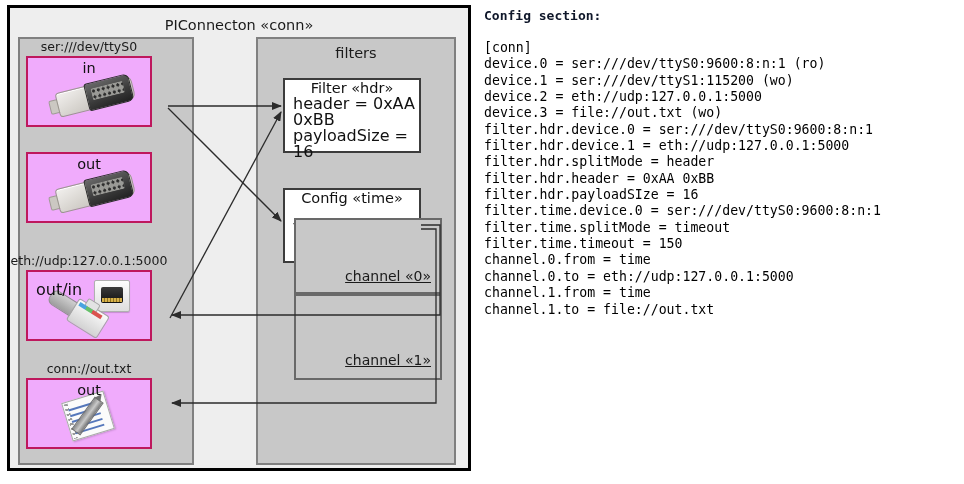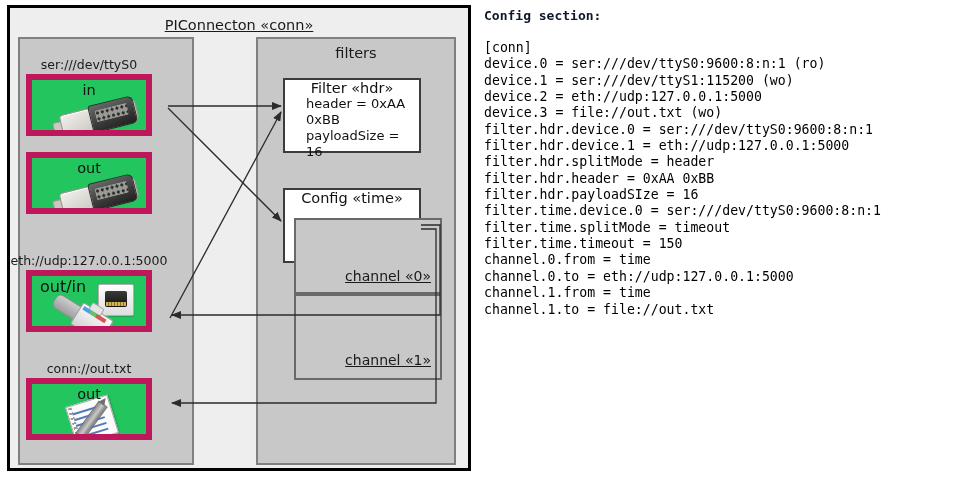--- a/index.html
+++ b/index.html
@@ -5,40 +5,40 @@
   html,body{margin:0;padding:0;background:#ffffff;}
   body{width:964px;height:484px;overflow:hidden;
        font-family:"DejaVu Sans","Liberation Sans",sans-serif;}
 
   #root{position:relative;width:964px;height:484px;background:#ffffff;}
 
   
   .outer-frame{position:absolute;left:7px;top:5px;width:464px;height:466px;
                background:#eeeeee;border:3px solid #000000;box-sizing:border-box;}
   .outer-title{position:absolute;left:0;top:9px;width:100%;text-align:center;
-               font-size:14.5px;color:#1a1a1a;text-decoration:underline;}
+               font-size:14.5px;color:#1a1a1a;}
 
   
   .panel{position:absolute;background:#c8c8c8;border:2px solid #808080;
          box-sizing:border-box;}
   .panel-devices{left:18px;top:37px;width:176px;height:428px;}
   .panel-filters{left:256px;top:37px;width:200px;height:428px;}
   .panel-title{position:absolute;left:0;top:6px;width:100%;text-align:center;
                font-size:14.5px;color:#1a1a1a;}
 
   
   .dev{position:absolute;left:26px;width:126px;}
   .dev-label{font-size:12.5px;color:#1a1a1a;text-align:center;
              line-height:18px;white-space:nowrap;}
   .dev-label.wide{width:160px;margin-left:-17px;}
-  .dev-box{position:relative;height:62px;background:#22c55e;
-           border:6px solid #be185d;box-sizing:border-box;overflow:hidden;}
+  .dev-box{position:relative;height:71px;background:#f0abfc;
+           border:2px solid #be185d;box-sizing:border-box;overflow:hidden;}
   .dev-dir{position:absolute;left:0;top:2px;width:100%;text-align:center;
            font-size:14.5px;color:#111111;z-index:3;}
-  .dev-dir.left{left:8px;width:auto;text-align:left;top:1px;font-size:16px;}
+  .dev-dir.left{left:8px;width:auto;text-align:left;top:8px;font-size:16px;}
 
   
   .art{position:absolute;inset:0;}
 
   
   .db9{position:absolute;left:28px;top:22px;width:76px;height:30px;
        transform:rotate(-14deg);}
   .db9 .shell{position:absolute;left:0;top:4px;width:76px;height:23px;
        background:linear-gradient(160deg,#f2f0ee 0%,#d8d5d0 45%,#b9b5ae 100%);
        border:1px solid #9a968f;border-radius:4px 7px 7px 4px;
@@ -90,21 +90,21 @@
        background:linear-gradient(90deg,#8a8a8a,#c9c9c9,#777777);border:1px solid #6f6f6f;}
   .pencil .tip{position:absolute;left:0;top:0;width:0;height:0;
        border-left:4.5px solid transparent;border-right:4.5px solid transparent;
        border-bottom:8px solid #6f6f6f;}
 
   
   .filter-box{position:absolute;background:#ffffff;border:2px solid #3c3c3c;
               box-sizing:border-box;}
   .filter-title{text-align:center;font-size:14.5px;color:#111111;
                 }
-  .filter-prop{font-size:13px;color:#111111;margin-left:21px;line-height:16px;}
+  .filter-prop{font-size:16px;color:#111111;margin-left:8px;line-height:16px;}
   #filter-hdr{left:283px;top:78px;width:138px;height:75px;}
   #filter-time{left:283px;top:188px;width:138px;height:75px;}
   #filter-hdr .filter-prop:first-of-type{margin-top:9px;}
   #filter-time .filter-prop{margin-top:13px;}
 
   
   .channel-box{position:absolute;background:#c8c8c8;border:2px solid #696969;
                box-sizing:border-box;}
   #channel-0{left:294px;top:218px;width:148px;height:76px;}
   #channel-1{left:294px;top:294px;width:148px;height:86px;}
@@ -129,21 +129,21 @@
 <body>
 
 <div id="root">
 
   <div class="outer-frame">
     <div class="outer-title">PIConnecton «conn»</div>
   </div>
 
   <div class="panel panel-devices"></div>
 
-  <div class="dev" style="top:56px;">
+  <div class="dev" style="top:38px;">
     <div class="dev-label">ser:///dev/ttyS0</div>
     <div class="dev-box">
       <span class="dev-dir">in</span>
       <span class="art">
         <span class="db9">
             <span class="tail"></span>
             <span class="shell"></span>
               <span class="hood"></span>
             <span class="pins"></span>
           </span>

